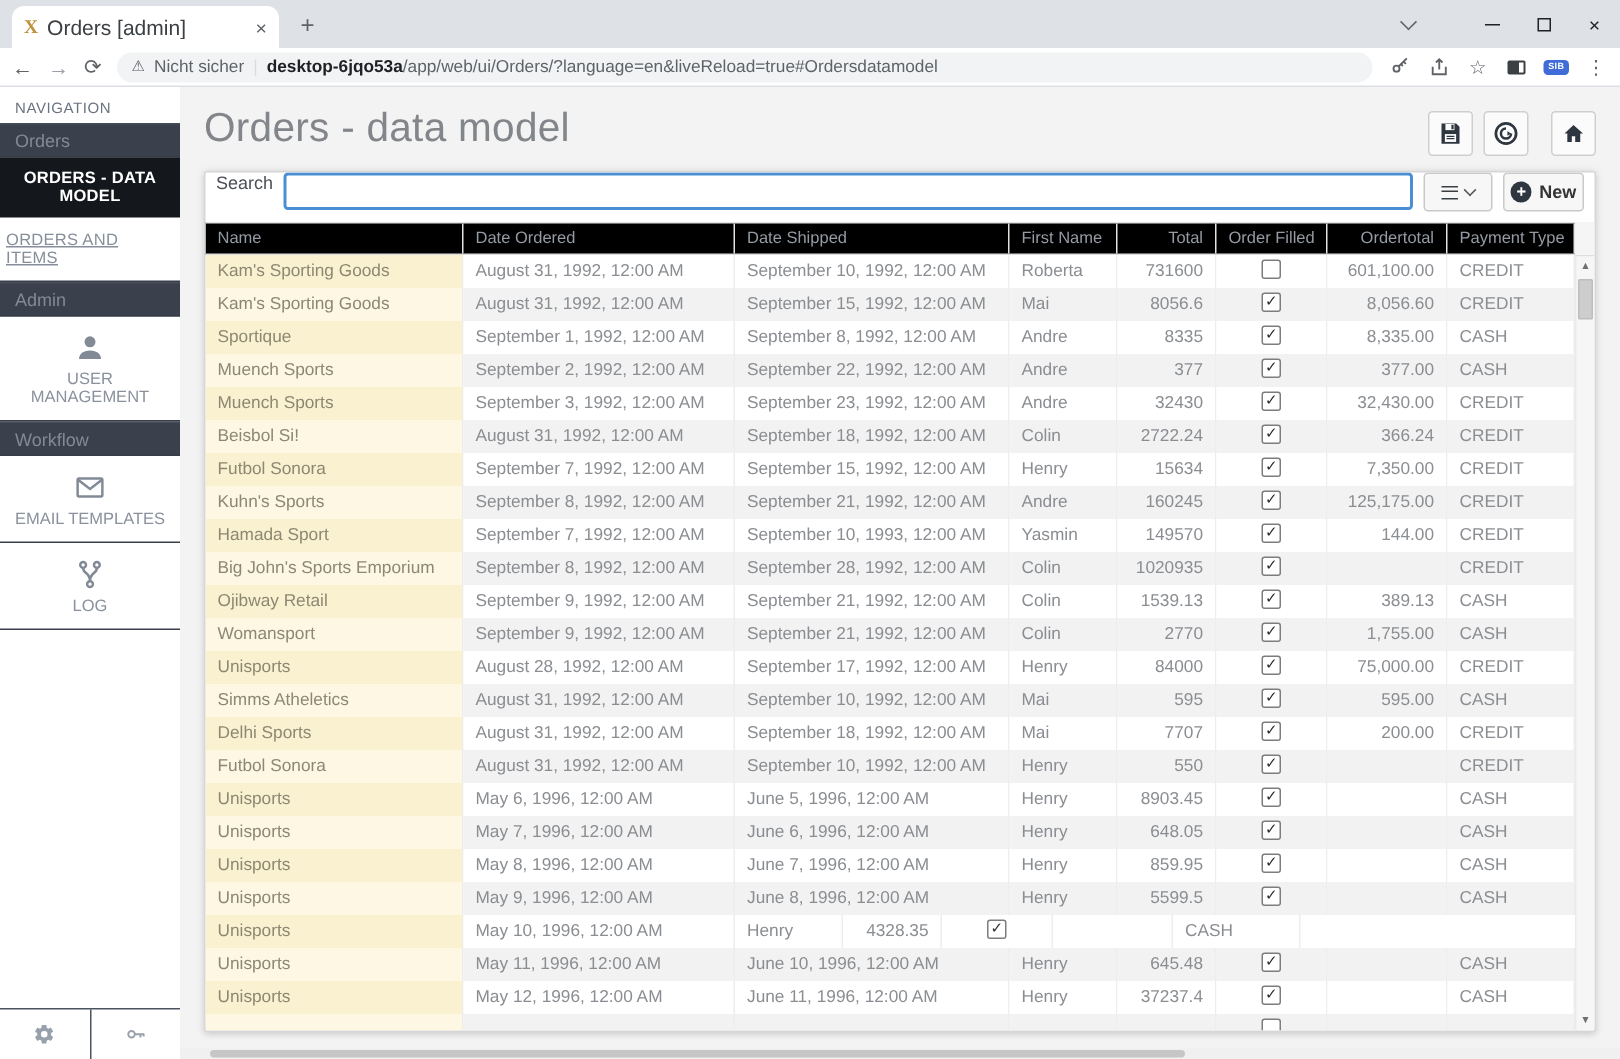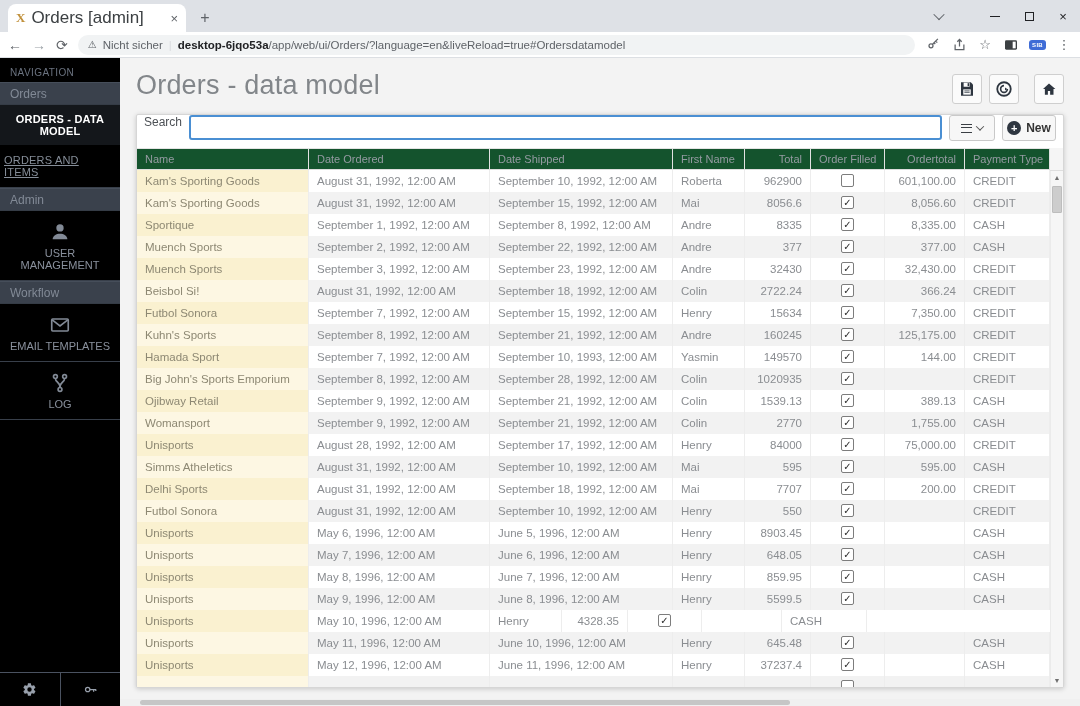--- a/index.html
+++ b/index.html
@@ -5,21 +5,21 @@
   * { margin:0; padding:0; box-sizing:border-box; }
   html,body { width:1080px; height:706px; overflow:hidden;
     font-family:"Liberation Sans","DejaVu Sans",sans-serif; }
   .window { position:relative; width:1080px; height:706px; background:#dee1e6; }
 
   
   .tabstrip { height:32px; display:flex; align-items:flex-end; background:#dee1e6; position:relative; }
   .tab { width:178px; height:28px; background:#fff; border-radius:8px 8px 0 0; margin-left:8px;
     display:flex; align-items:center; padding:0 8px; gap:6px; }
   .favicon { color:#c1913c; font-weight:bold; font-size:13px; font-family:"Liberation Serif",serif; }
-  .tab-title { flex:1; font-size:17px; color:#3c4043; white-space:nowrap; overflow:hidden; }
+  .tab-title { flex:1; font-size:14px; color:#3c4043; white-space:nowrap; overflow:hidden; }
   .tab-close { color:#5f6368; font-size:13px; line-height:1; cursor:default; }
   .newtab { width:26px; height:26px; margin:0 0 1px 6px; display:flex; align-items:center; justify-content:center;
     color:#5f6368; font-size:16px; border-radius:50%; }
   .win-controls { position:absolute; right:0; top:0; height:32px; display:flex; align-items:center; }
   .wc { width:34px; height:32px; display:flex; align-items:center; justify-content:center; color:#202124; font-size:13px; }
   .chev { width:8px; height:8px; border-right:1.5px solid #5f6368; border-bottom:1.5px solid #5f6368;
     transform:rotate(45deg) translate(-1px,-1px); }
   .min-glyph { width:10px; height:0; border-top:1px solid #202124; }
   .max-glyph { width:9px; height:9px; border:1px solid #202124; }
   .wc.spacer { width:22px; }
@@ -34,21 +34,21 @@
   .omni-div { color:#dadce0; }
   .url-host { color:#202124; font-weight:bold; }
   .url-rest { color:#5f6368; }
   .tb-icons { display:flex; align-items:center; gap:10px; }
   .tb-ic { width:16px; height:16px; display:flex; align-items:center; justify-content:center; color:#5f6368; font-size:13px; }
   .ext-badge { background:#3f6cd6; color:#fff; font-size:6px; font-weight:bold; border-radius:3px;
     padding:2px 3px; letter-spacing:.3px; }
 
   
   .content { display:flex; height:648px; }
-  .sidebar { width:120px; background:#000000; color:#8a919d; font-size:11px; position:relative; flex:none; }
+  .sidebar { width:120px; background:#ffffff; color:#8a919d; font-size:11px; position:relative; flex:none; }
   .side-navlabel { padding:9px 10px 4px; font-size:10px; color:#6b7380; letter-spacing:.4px; }
   .side-section { padding:4px 10px 3px; background:#3a414c; color:#828a96; font-size:12px;
     border-top:1px solid #464e5a; border-bottom:1px solid #353c46; }
   .side-active { background:#14171b; color:#fff; font-weight:bold; font-size:11px;
     text-align:center; padding:8px 4px; letter-spacing:.2px; }
   .side-item { text-align:left; padding:9px 4px; color:#868e99; letter-spacing:.2px;
     border-bottom:1px solid #383f4a;text-decoration:underline; }
   .side-icon-item { text-align:center; padding:10px 4px 9px; border-bottom:1px solid #383f4a; }
   .side-icon-item svg { width:22px; height:22px; color:#828a96; display:block; margin:0 auto 4px; }
   .side-footer { position:absolute; bottom:0; left:0; width:120px; height:34px; display:flex;
@@ -78,21 +78,21 @@
     border-top:1.6px solid #3a3f44; border-bottom:1.6px solid #3a3f44; position:relative; }
   .burger:after { content:""; position:absolute; left:0; top:2.6px; width:11px; height:0; border-top:1.6px solid #3a3f44; }
   .caret { width:6px; height:6px; border-right:1.4px solid #555; border-bottom:1.4px solid #555;
     transform:rotate(45deg) translate(-1px,-1px); }
   .new-btn { width:54px; gap:5px; font-weight:bold; color:#333; }
   .plus-circle { width:14px; height:14px; background:#2e3640; color:#fff; border-radius:50%;
     display:flex; align-items:center; justify-content:center; font-size:11px; font-weight:bold; line-height:1; }
 
   
   .tablewrap { position:relative; padding-right:13px; }
-  .thead { display:flex; height:22px; background:#14532d; border-top:1px solid #e4e4e4; border-bottom:1px solid #dedede; }
+  .thead { display:flex; height:22px; background:#000000; border-top:1px solid #e4e4e4; border-bottom:1px solid #dedede; }
   .hcell { font-size:11px; color:#959ba2; line-height:20px; padding:0 8px; border-right:1px solid #e2e2e2;
     overflow:hidden; white-space:nowrap; flex:none; }
   .tbody { height:517px; overflow:hidden; }
   .trow { display:flex; height:22px; }
   .cell { font-size:11.5px; color:#8a8d91; line-height:22px; padding:0 8px; border-right:1px solid #ededed;
     overflow:hidden; white-space:nowrap; flex:none; background:#fff; }
   .trow:nth-child(even) .cell { background:#f2f2f2; }
   .cell.name { background:#faf1d0; color:#8d8873; }
   .trow:nth-child(even) .cell.name { background:#fdf7e3; }
   .c0{width:172px} .c1{width:181px} .c2{width:183px} .c3{width:72px}
@@ -272,21 +272,21 @@
               <div class="hcell c5 al-center">Order Filled</div>
               <div class="hcell c6 al-right">Ordertotal</div>
               <div class="hcell c7">Payment Type</div>
             </div>
           <div class="tbody">
               <div class="trow">
                 <div class="cell c0 name">Kam's Sporting Goods</div>
                 <div class="cell c1">August 31, 1992, 12:00 AM</div>
                 <div class="cell c2">September 10, 1992, 12:00 AM</div>
                 <div class="cell c3">Roberta</div>
-                <div class="cell c4 al-right">962900</div>
+                <div class="cell c4 al-right">731600</div>
                 <div class="cell c5 al-center"><span class="cb"></span></div>
                 <div class="cell c6 al-right">601,100.00</div>
                 <div class="cell c7">CREDIT</div>
               </div>
               <div class="trow">
                 <div class="cell c0 name">Kam's Sporting Goods</div>
                 <div class="cell c1">August 31, 1992, 12:00 AM</div>
                 <div class="cell c2">September 15, 1992, 12:00 AM</div>
                 <div class="cell c3">Mai</div>
                 <div class="cell c4 al-right">8056.6</div>

